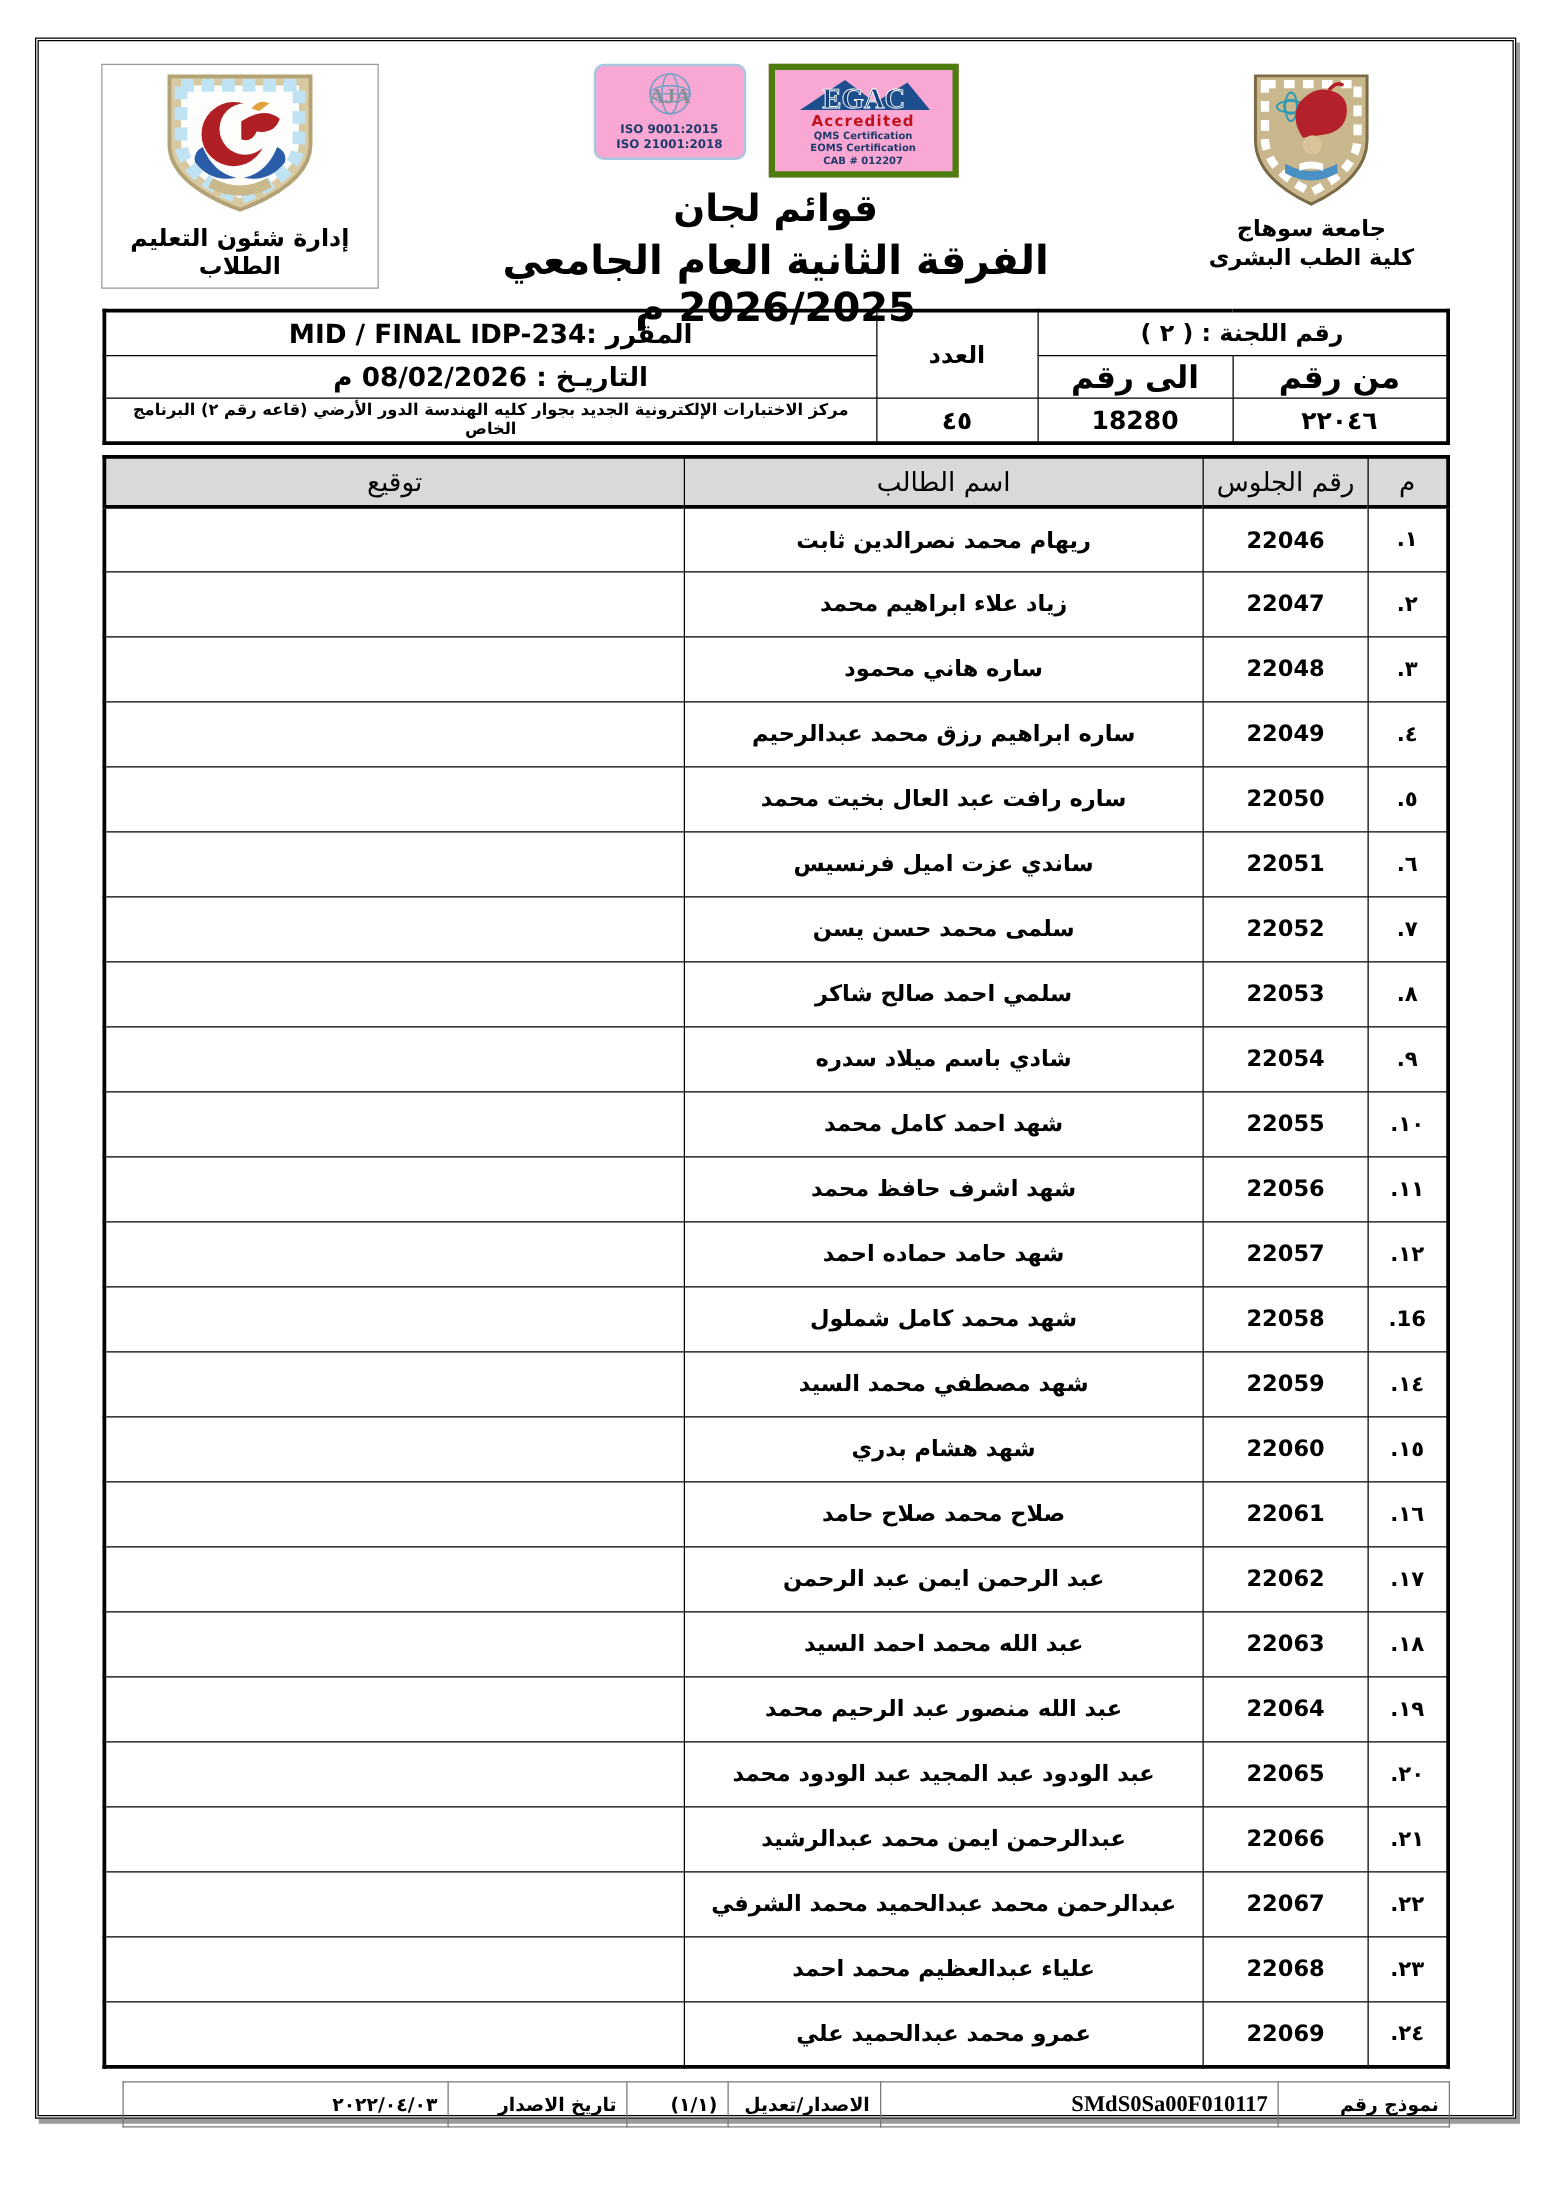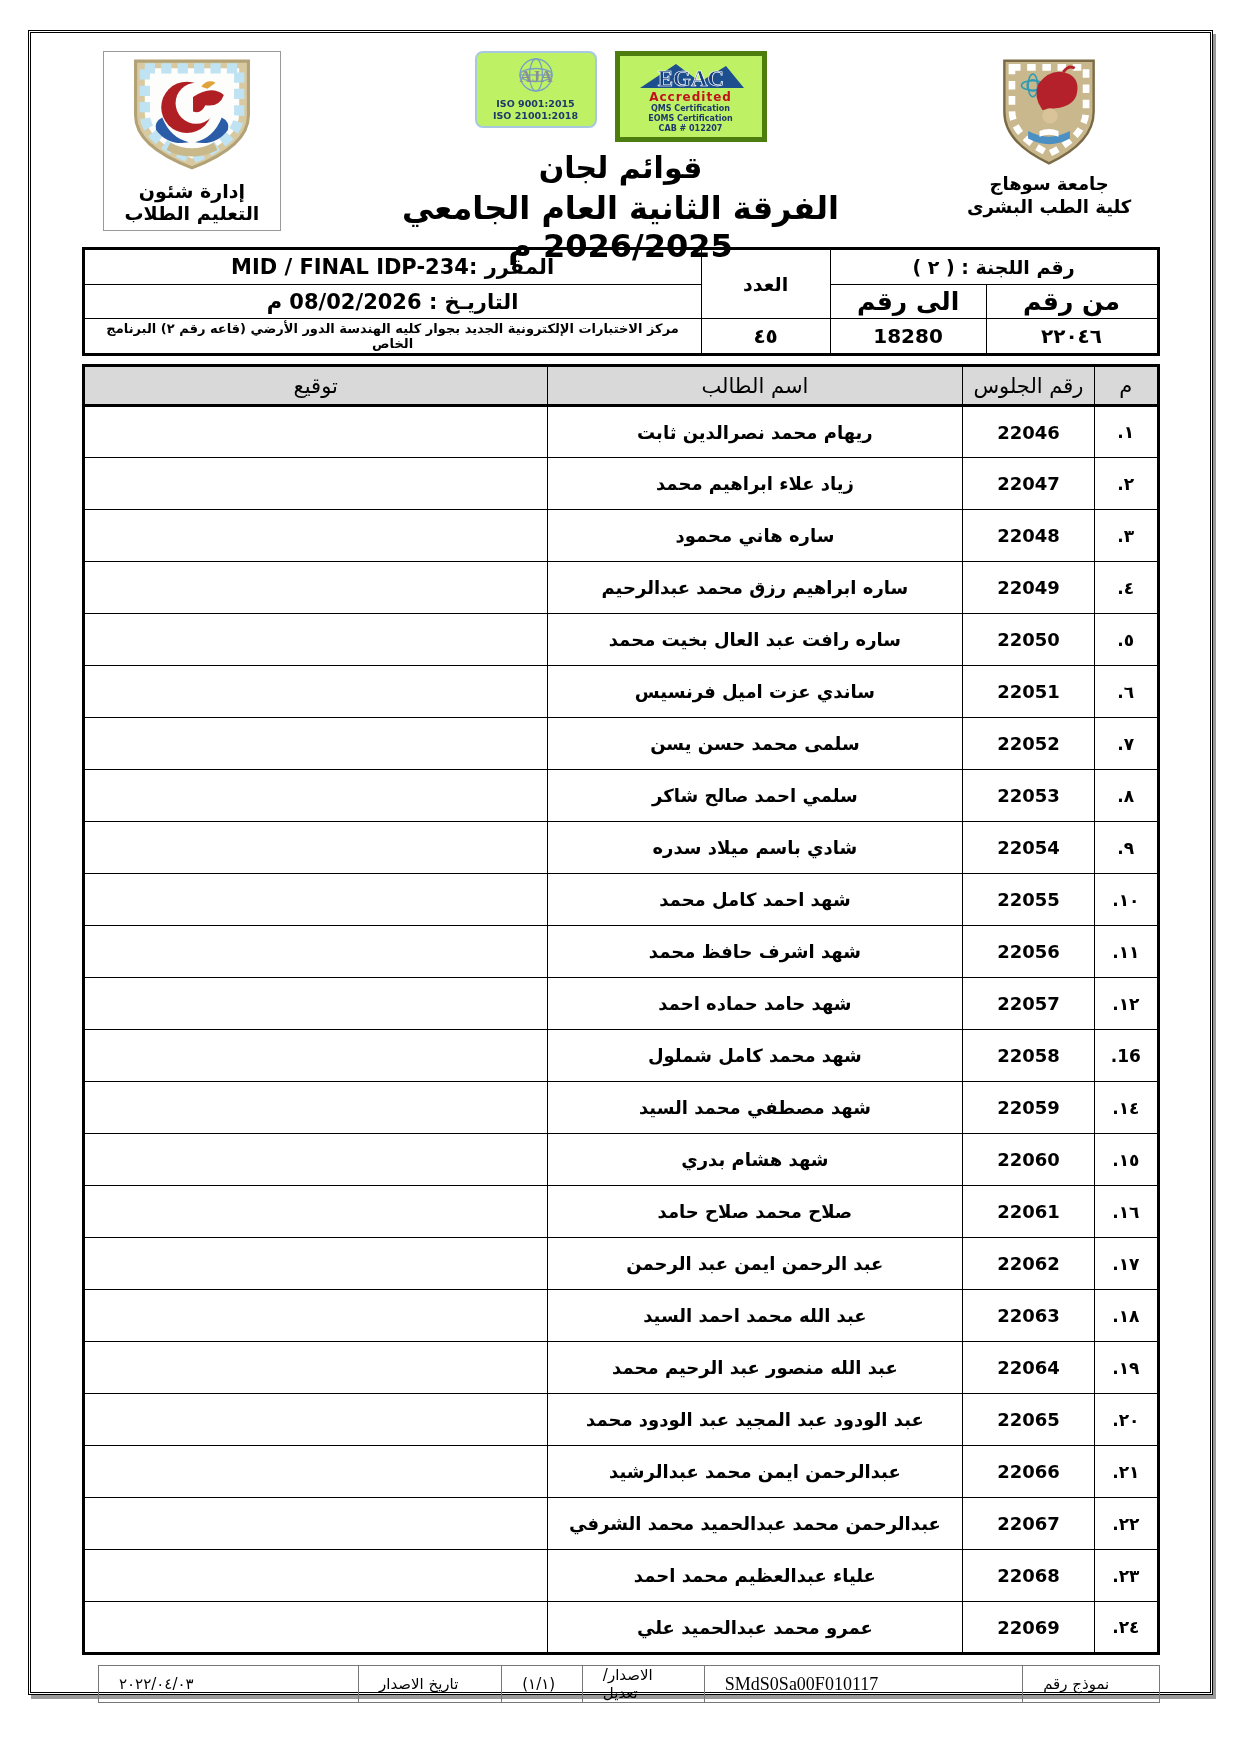--- a/index.html
+++ b/index.html
@@ -21,29 +21,29 @@
   .hdr {
     display: flex;
     padding: 14px 18px 0 18px;
     height: 208px;
   }
   .hdr-right { width: 25%; text-align: center; padding-top: 8px; }
   .hdr-center { width: 50%; text-align: center; }
   .hdr-left { width: 25%; display: flex; justify-content: center; align-items: flex-start; padding-top: 4px; }
   .uni-name, .fac-name { font-weight: bold; font-size: 18px; line-height: 1.25; }
   .cert-row { display: flex; justify-content: center; align-items: flex-start; gap: 18px; margin-top: 4px; }
-  .cert-box { background: #bef264; text-align: center; }
+  .cert-box { background: #f9a8d4; text-align: center; }
   .egac { border: 5px solid #4d7c0f; width: 152px; padding: 2px 4px 3px; }
   .egac-accred { color: #c1121c; font-weight: bold; font-size: 12px; letter-spacing: 1px; margin-top: -6px; }
   .egac-lines div { font-size: 8px; font-weight: bold; color: #1d3a6b; line-height: 1.25; }
   .aja { border: 2px solid #a8c8e2; border-radius: 8px; width: 122px; padding: 3px 4px; }
   .aja-lines div { font-size: 9.5px; font-weight: bold; color: #1d3a6b; line-height: 1.3; }
   .doc-title { font-size: 30px; font-weight: bold; margin-top: 8px; }
   .doc-subtitle { font-size: 32px; font-weight: bold; margin-top: 4px; }
-  .dept-box { border: 1px solid #999; padding: 4px 10px 6px; text-align: center; width: 178px; }
+  .dept-box { border: 1px solid #999; padding: 4px 10px 6px; text-align: center; width: 222px; }
   .dept-name { font-weight: bold; font-size: 19px; margin-top: 2px; }
   
   table { border-collapse: collapse; }
   .info-table {
     width: 1078px; margin: 6px auto 0;
     border: 3px solid #000;
     table-layout: fixed;
     direction: rtl;
   }
   .info-table td { border: 1px solid #000; text-align: center; font-weight: bold; padding: 2px 4px; }
@@ -77,23 +77,23 @@
   
   .footer-table {
     width: 1062px;
     margin: 10px 50px 0 auto;
     border: 1.5px solid #777;
     table-layout: fixed;
     direction: rtl;
   }
   .footer-table td {
     border: 1.5px solid #777;
-    height: 36px; text-align: left;
-    font-weight: normal; font-size: 15px;
-    padding: 0 20px;
+    height: 36px; text-align: right;
+    font-weight: bold; font-size: 15px;
+    padding: 0 8px;
   }
   .footer-table td.code { font-family: "Liberation Serif", serif; font-size: 18px; direction: ltr; }
 </style>
 </head>
 <body>
 
 <div class="frame" dir="rtl">
 
   <header class="hdr">
 

